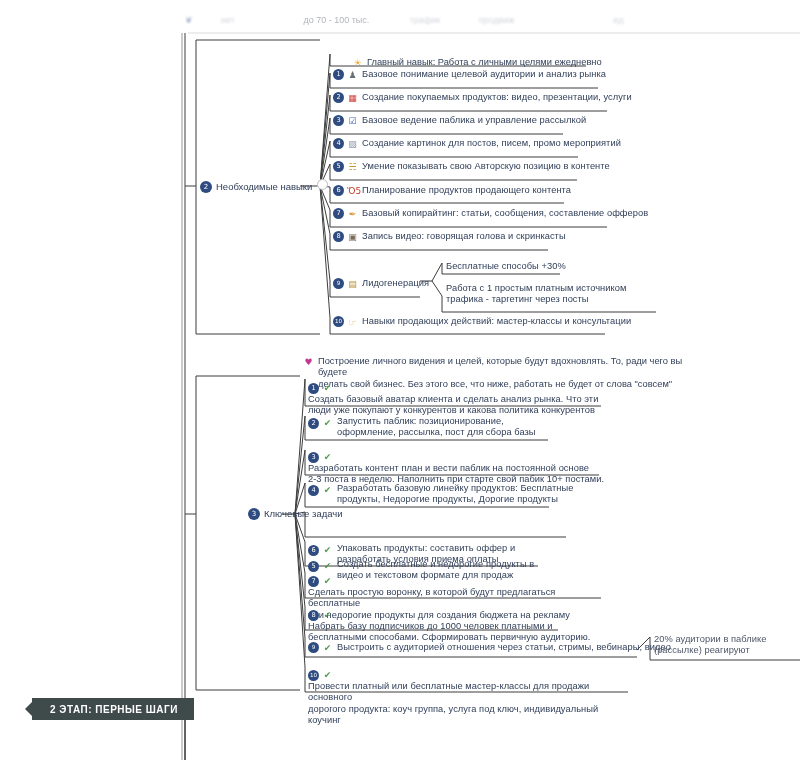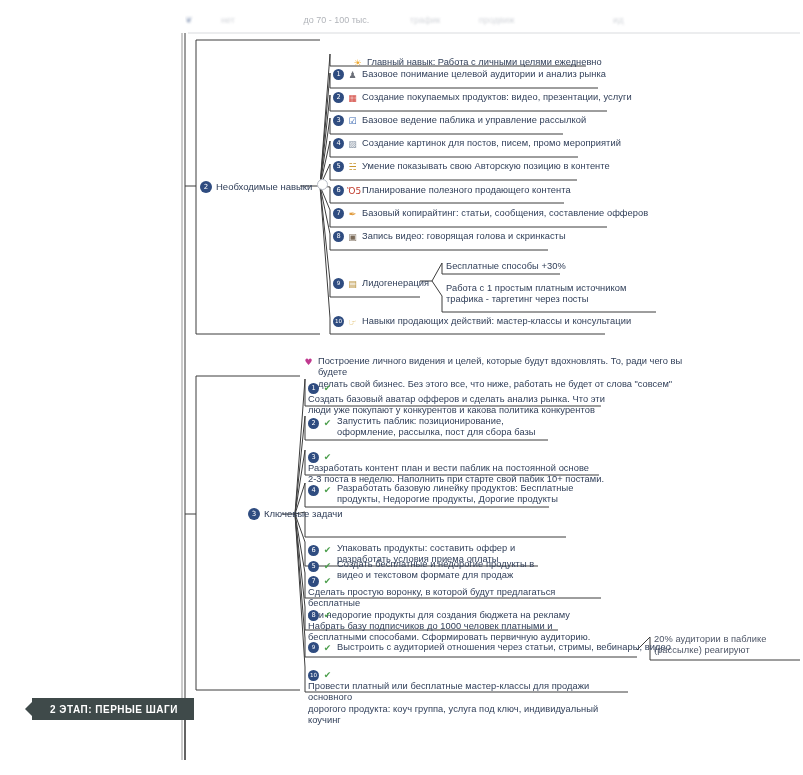--- a/index.html
+++ b/index.html
@@ -236,21 +236,21 @@
   <div class="leaf" style="left:333px;top:115px;">
     <span class="num">3</span><span class="ic emoji" style="color:#3a68b0;">☑</span><span class="txt">Базовое ведение паблика и управление рассылкой</span>
   </div>
   <div class="leaf" style="left:333px;top:138px;">
     <span class="num">4</span><span class="ic emoji" style="color:#8d99a8;">▨</span><span class="txt">Создание картинок для постов, писем, промо мероприятий</span>
   </div>
   <div class="leaf" style="left:333px;top:161px;">
     <span class="num">5</span><span class="ic emoji" style="color:#c8952e;">☵</span><span class="txt">Умение показывать свою Авторскую позицию в контенте</span>
   </div>
   <div class="leaf" style="left:333px;top:185px;">
-    <span class="num">6</span><span class="ic emoji" style="color:#c0392b;">Ὄ5</span><span class="txt">Планирование полезного продающего контента</span>
+    <span class="num">6</span><span class="ic emoji" style="color:#c0392b;">Ὄ5</span><span class="txt">Планирование продуктов продающего контента</span>
   </div>
   <div class="leaf" style="left:333px;top:208px;">
     <span class="num">7</span><span class="ic emoji" style="color:#e09a3c;">✒</span><span class="txt">Базовый копирайтинг: статьи, сообщения, составление офферов</span>
   </div>
   <div class="leaf" style="left:333px;top:231px;">
     <span class="num">8</span><span class="ic emoji" style="color:#7a6a58;">▣</span><span class="txt">Запись видео: говорящая голова и скринкасты</span>
   </div>
   <div class="leaf" style="left:333px;top:278px;">
     <span class="num wide">9</span><span class="ic emoji" style="color:#b8913c;">▤</span><span class="txt">Лидогенерация</span>
   </div>
@@ -269,21 +269,21 @@
   <div class="branch-label" style="left:200px;top:508px;margin-left:48px;">
     <span class="num">3</span><span>Ключевые задачи</span>
   </div>
 
   <div class="note" style="left:303px;top:344px;width:400px;">
     <span class="ic emoji" style="color:#c0398f;">♥</span><span class="txt" style="width:372px;">Построение личного видения и целей, которые будут вдохновлять. То, ради чего вы будете
 делать свой бизнес. Без этого все, что ниже, работать не будет от слова "совсем"</span>
   </div>
 
   <div class="leaf multi" style="left:308px;top:381px;width:300px;">
-    <span class="num">1</span><span class="ic emoji" style="color:#4a9d4a;">✔</span><span class="txt">Создать базовый аватар офферов и сделать анализ рынка. Что эти
+    <span class="num">1</span><span class="ic emoji" style="color:#4a9d4a;">✔</span><span class="txt">Создать базовый аватар клиента и сделать анализ рынка. Что эти
 люди уже покупают у конкурентов и какова политика конкурентов</span>
   </div>
   <div class="leaf multi" style="left:308px;top:416px;width:270px;">
     <span class="num">2</span><span class="ic emoji" style="color:#4a9d4a;">✔</span><span class="txt">Запустить паблик: позиционирование,
 оформление, рассылка, пост для сбора базы</span>
   </div>
   <div class="leaf multi" style="left:308px;top:450px;width:300px;">
     <span class="num">3</span><span class="ic emoji" style="color:#4a9d4a;">✔</span><span class="txt">Разработать контент план и вести паблик на постоянной основе
 2-3 поста в неделю. Наполнить при старте свой пабик 10+ постами.</span>
   </div>

